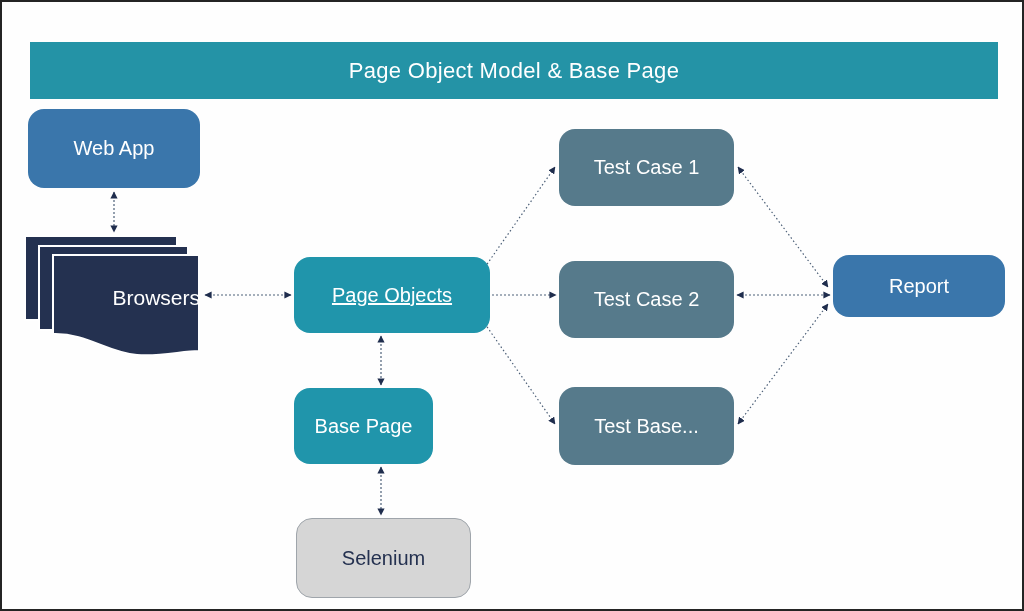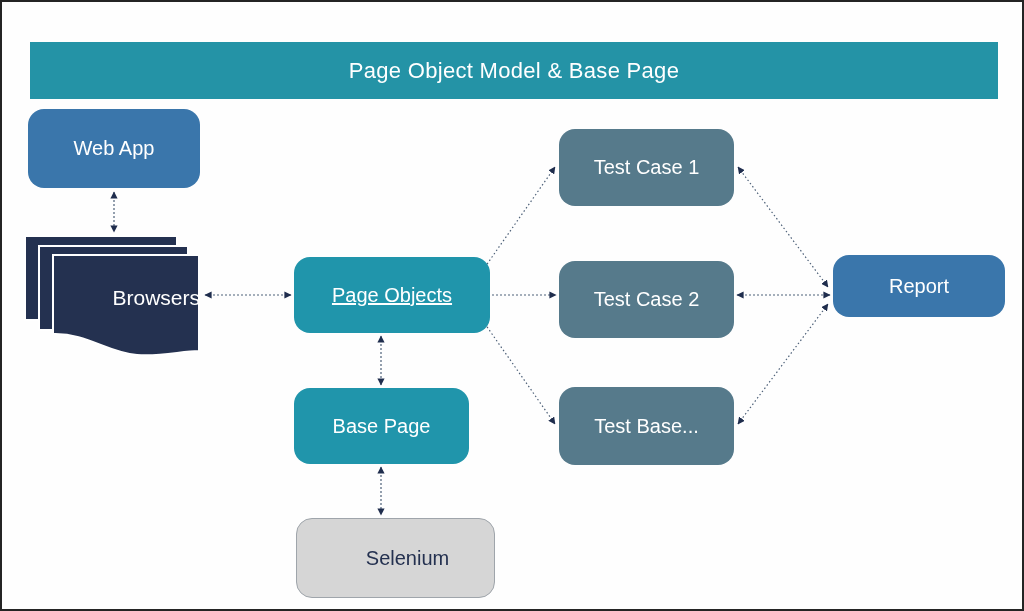--- a/index.html
+++ b/index.html
@@ -26,22 +26,22 @@
     color:#ffffff;font-size:20px;
     border-radius:16px;
     text-align:center;
   }
   .node--blue{background:#3a76ab;}
   .node--teal{background:#2095ab;}
   .node--slate{background:#567a8b;}
   .node--gray{background:#d6d6d6;color:#243150;border:1px solid #9fa5ab;}
   #web-app{left:26px;top:107px;width:172px;height:79px;text-align:right;}
   #page-objects{left:292px;top:255px;width:196px;height:76px;text-decoration:underline;}
-  #base-page{left:292px;top:386px;width:175px;height:76px;}
-  #selenium{left:294px;top:516px;width:173px;height:78px;padding-left:24px;}
+  #base-page{left:292px;top:386px;width:139px;height:76px;}
+  #selenium{left:294px;top:516px;width:173px;height:78px;}
   #test-case-1{left:557px;top:127px;width:175px;height:77px;}
   #test-case-2{left:557px;top:253px;width:175px;height:77px;margin-top:6px;}
   #test-case-3{left:557px;top:385px;width:175px;height:78px;}
   #report{left:831px;top:253px;width:172px;height:62px;}
   #browsers-label{
     position:absolute;left:51px;top:252px;width:147px;height:88px;
     display:flex;align-items:center;justify-content:flex-end;
     color:#ffffff;font-size:21px;
   }
   .arrows-layer{

